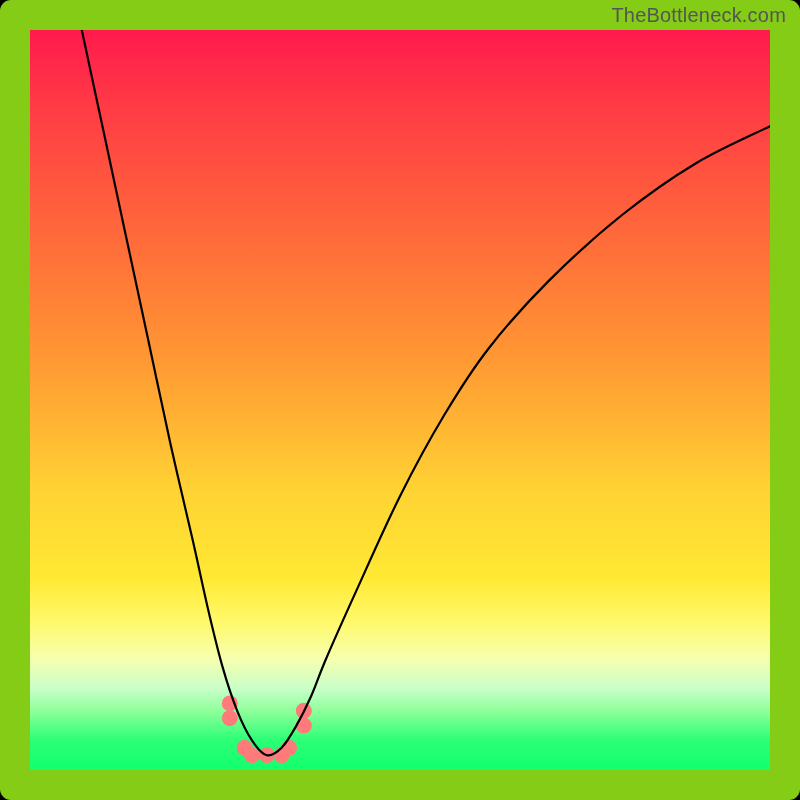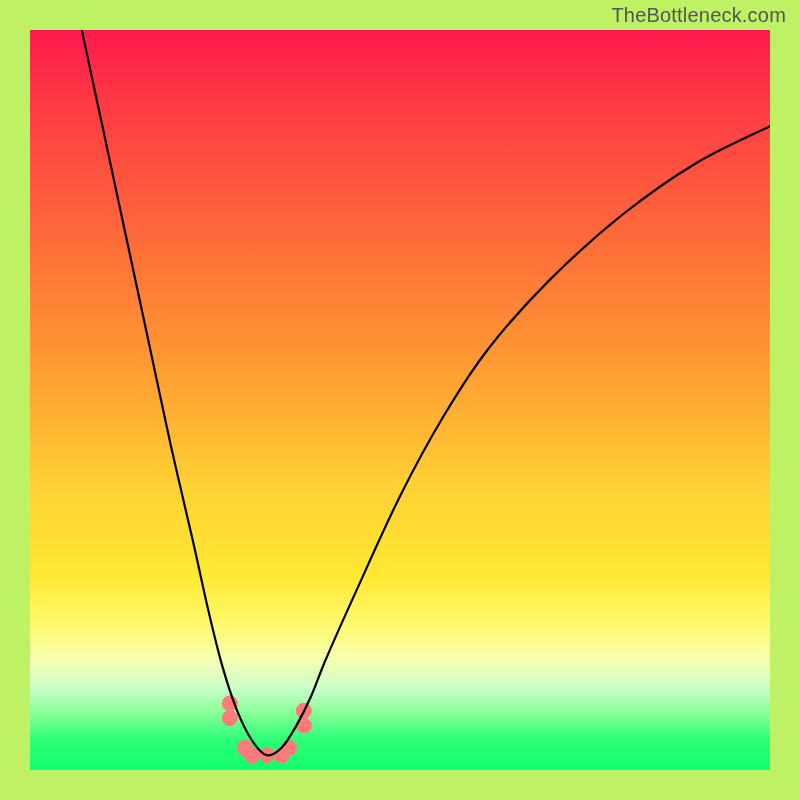--- a/index.html
+++ b/index.html
@@ -10,21 +10,22 @@
     background: #000;
     overflow: hidden;
     font-family: Arial, Helvetica, sans-serif;
   }
   .frame {
     position: absolute;
     left: 0;
     top: 0;
     width: 800px;
     height: 800px;
-    background: #bef264;
+    background: #84cc16;
+    border-radius: 11px;
   }
   .plot {
     position: absolute;
     left: 30px;
     top: 30px;
     width: 740px;
     height: 740px;
     
     background: linear-gradient(to bottom,
       #ff1a4d 0%,

